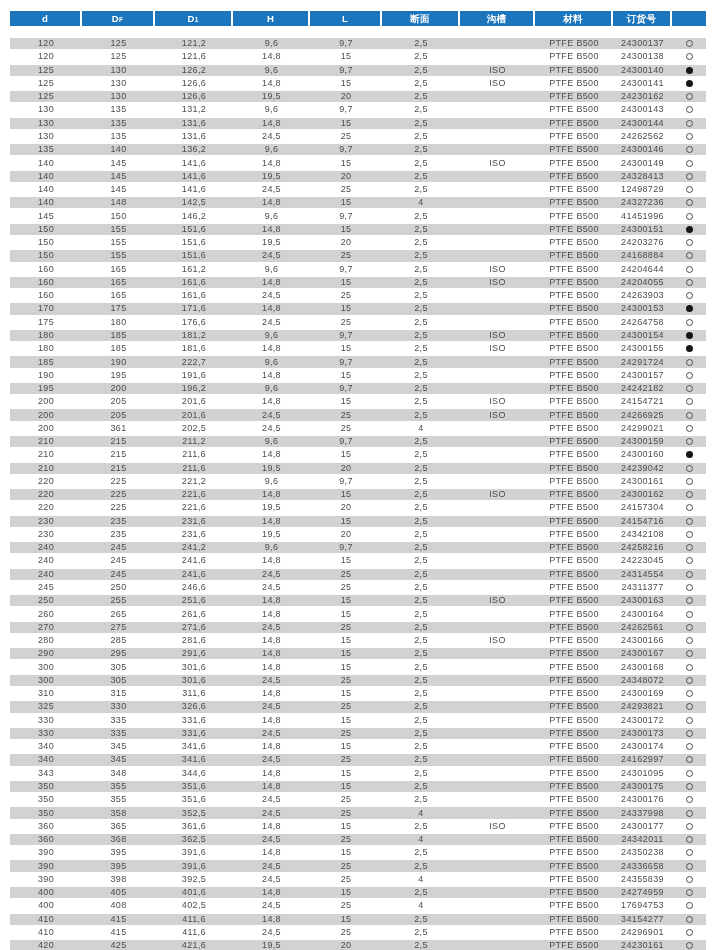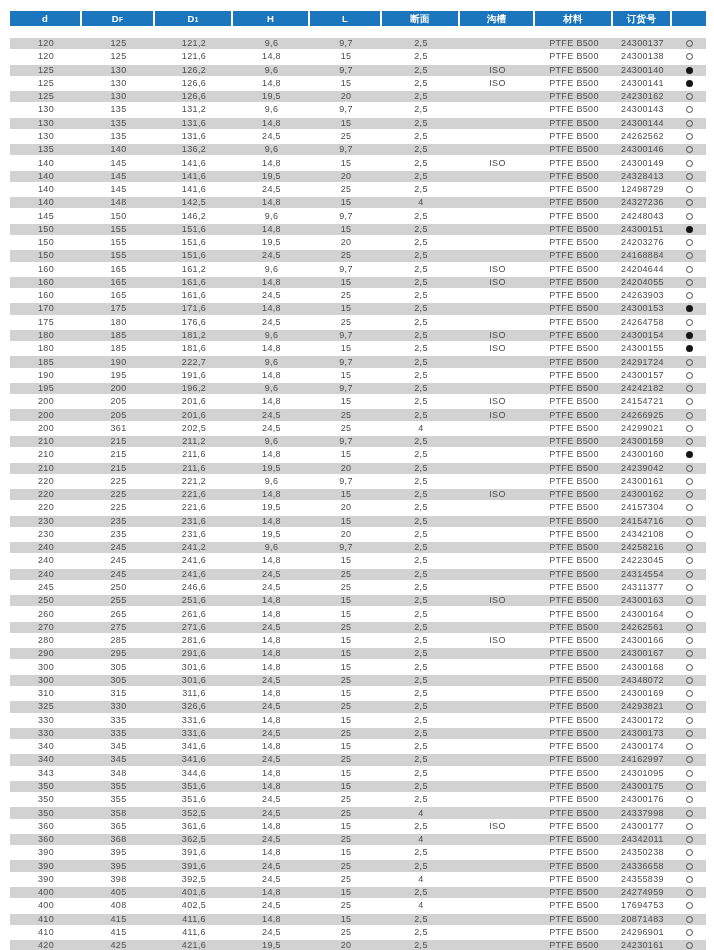--- a/index.html
+++ b/index.html
@@ -259,21 +259,21 @@
         </div>
         <div class="row white">
           <div class="cell col0">145</div>
           <div class="cell col1">150</div>
           <div class="cell col2">146,2</div>
           <div class="cell col3">9,6</div>
           <div class="cell col4">9,7</div>
           <div class="cell col5">2,5</div>
           <div class="cell col6"></div>
           <div class="cell col7">PTFE B500</div>
-          <div class="cell col8">24248043</div>
+          <div class="cell col8">41451996</div>
           <div class="cell col9">
             <span class="dot empty"></span>
           </div>
         </div>
         <div class="row gray">
           <div class="cell col0">150</div>
           <div class="cell col1">155</div>
           <div class="cell col2">151,6</div>
           <div class="cell col3">14,8</div>
           <div class="cell col4">15</div>
@@ -1001,21 +1001,21 @@
         </div>
         <div class="row gray">
           <div class="cell col0">410</div>
           <div class="cell col1">415</div>
           <div class="cell col2">411,6</div>
           <div class="cell col3">14,8</div>
           <div class="cell col4">15</div>
           <div class="cell col5">2,5</div>
           <div class="cell col6"></div>
           <div class="cell col7">PTFE B500</div>
-          <div class="cell col8">20871483</div>
+          <div class="cell col8">34154277</div>
           <div class="cell col9">
             <span class="dot empty"></span>
           </div>
         </div>
         <div class="row white">
           <div class="cell col0">410</div>
           <div class="cell col1">415</div>
           <div class="cell col2">411,6</div>
           <div class="cell col3">24,5</div>
           <div class="cell col4">25</div>

